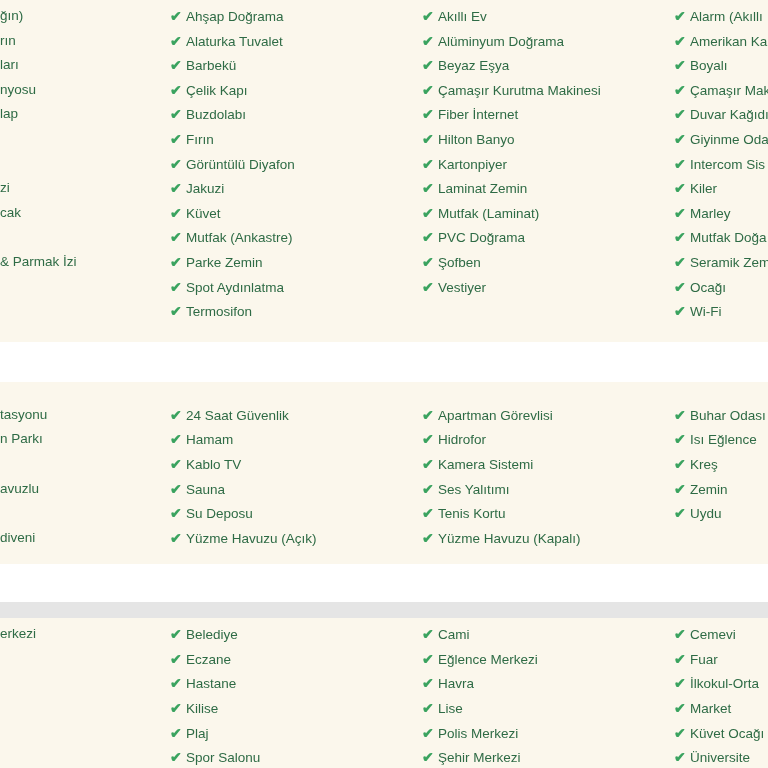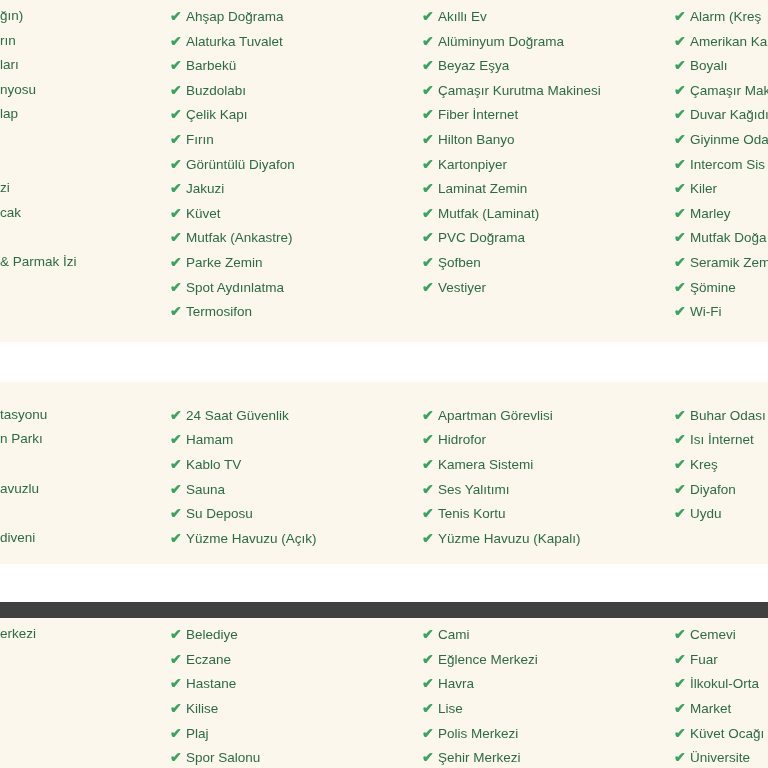--- a/index.html
+++ b/index.html
@@ -12,21 +12,21 @@
     height: 768px;
     overflow: hidden;
     font-family: "Liberation Sans", sans-serif;
     font-size: 13px;
     color: #2f6b46;
   }
   .page {
     position: relative;
     width: 768px;
     height: 660px;
-    background: #404040;
+    background: #e5e5e5;
   }
   .section {
     background: #fbf7ec;
     position: relative;
   }
   .section + .gap {
     background: #ffffff;
   }
   .gap {
     background: #ffffff;
@@ -93,22 +93,22 @@
         <span class="cell"><span class="txt">zi</span></span>
         <span class="cell"><span class="txt">cak</span></span>
         <span class="cell" style="visibility: hidden;"><span class="txt"></span></span>
         <span class="cell"><span class="txt">&amp; Parmak İzi</span></span>
       </div>
 
       <div class="col col-b">
         <span class="cell"><span class="tick">✔</span><span class="txt">Ahşap Doğrama</span></span>
         <span class="cell"><span class="tick">✔</span><span class="txt">Alaturka Tuvalet</span></span>
         <span class="cell"><span class="tick">✔</span><span class="txt">Barbekü</span></span>
+        <span class="cell"><span class="tick">✔</span><span class="txt">Çelik Kapı</span></span>
         <span class="cell"><span class="tick">✔</span><span class="txt">Buzdolabı</span></span>
-        <span class="cell"><span class="tick">✔</span><span class="txt">Çelik Kapı</span></span>
         <span class="cell"><span class="tick">✔</span><span class="txt">Fırın</span></span>
         <span class="cell"><span class="tick">✔</span><span class="txt">Görüntülü Diyafon</span></span>
         <span class="cell"><span class="tick">✔</span><span class="txt">Jakuzi</span></span>
         <span class="cell"><span class="tick">✔</span><span class="txt">Küvet</span></span>
         <span class="cell"><span class="tick">✔</span><span class="txt">Mutfak (Ankastre)</span></span>
         <span class="cell"><span class="tick">✔</span><span class="txt">Parke Zemin</span></span>
         <span class="cell"><span class="tick">✔</span><span class="txt">Spot Aydınlatma</span></span>
         <span class="cell"><span class="tick">✔</span><span class="txt">Termosifon</span></span>
       </div>
 
@@ -121,32 +121,32 @@
         <span class="cell"><span class="tick">✔</span><span class="txt">Hilton Banyo</span></span>
         <span class="cell"><span class="tick">✔</span><span class="txt">Kartonpiyer</span></span>
         <span class="cell"><span class="tick">✔</span><span class="txt">Laminat Zemin</span></span>
         <span class="cell"><span class="tick">✔</span><span class="txt">Mutfak (Laminat)</span></span>
         <span class="cell"><span class="tick">✔</span><span class="txt">PVC Doğrama</span></span>
         <span class="cell"><span class="tick">✔</span><span class="txt">Şofben</span></span>
         <span class="cell"><span class="tick">✔</span><span class="txt">Vestiyer</span></span>
       </div>
 
       <div class="col">
-        <span class="cell"><span class="tick">✔</span><span class="txt">Alarm (Kreş</span></span>
+        <span class="cell"><span class="tick">✔</span><span class="txt">Alarm (Akıllı</span></span>
         <span class="cell"><span class="tick">✔</span><span class="txt">Amerikan Ka</span></span>
         <span class="cell"><span class="tick">✔</span><span class="txt">Boyalı</span></span>
         <span class="cell"><span class="tick">✔</span><span class="txt">Çamaşır Mak</span></span>
         <span class="cell"><span class="tick">✔</span><span class="txt">Duvar Kağıdı</span></span>
         <span class="cell"><span class="tick">✔</span><span class="txt">Giyinme Oda</span></span>
         <span class="cell"><span class="tick">✔</span><span class="txt">Intercom Sis</span></span>
         <span class="cell"><span class="tick">✔</span><span class="txt">Kiler</span></span>
         <span class="cell"><span class="tick">✔</span><span class="txt">Marley</span></span>
         <span class="cell"><span class="tick">✔</span><span class="txt">Mutfak Doğa</span></span>
         <span class="cell"><span class="tick">✔</span><span class="txt">Seramik Zem</span></span>
-        <span class="cell"><span class="tick">✔</span><span class="txt">Şömine</span></span>
+        <span class="cell"><span class="tick">✔</span><span class="txt">Ocağı</span></span>
         <span class="cell"><span class="tick">✔</span><span class="txt">Wi-Fi</span></span>
       </div>
     </div>
   </div>
 
   <div class="gap gap1"></div>
 
   <div class="section sec2">
     <div class="grid">
       <div class="col col-clip">
@@ -168,23 +168,23 @@
       <div class="col">
         <span class="cell"><span class="tick">✔</span><span class="txt">Apartman Görevlisi</span></span>
         <span class="cell"><span class="tick">✔</span><span class="txt">Hidrofor</span></span>
         <span class="cell"><span class="tick">✔</span><span class="txt">Kamera Sistemi</span></span>
         <span class="cell"><span class="tick">✔</span><span class="txt">Ses Yalıtımı</span></span>
         <span class="cell"><span class="tick">✔</span><span class="txt">Tenis Kortu</span></span>
         <span class="cell"><span class="tick">✔</span><span class="txt">Yüzme Havuzu (Kapalı)</span></span>
       </div>
       <div class="col">
         <span class="cell"><span class="tick">✔</span><span class="txt">Buhar Odası</span></span>
-        <span class="cell"><span class="tick">✔</span><span class="txt">Isı İnternet</span></span>
+        <span class="cell"><span class="tick">✔</span><span class="txt">Isı Eğlence</span></span>
         <span class="cell"><span class="tick">✔</span><span class="txt">Kreş</span></span>
-        <span class="cell"><span class="tick">✔</span><span class="txt">Diyafon</span></span>
+        <span class="cell"><span class="tick">✔</span><span class="txt">Zemin</span></span>
         <span class="cell"><span class="tick">✔</span><span class="txt">Uydu</span></span>
         <span class="cell" style="visibility: hidden;"><span class="tick"></span><span class="txt"></span></span>
       </div>
     </div>
   </div>
 
   <div class="gap gap2"></div>
 
   <div class="section sec3">
     <div class="grid">

